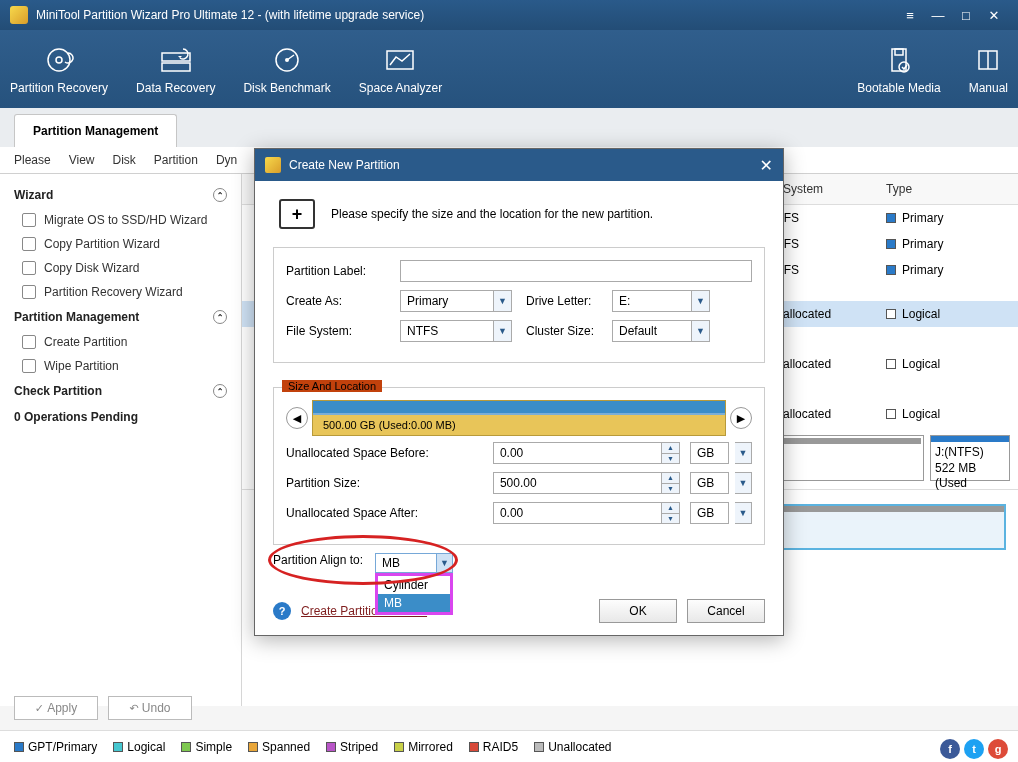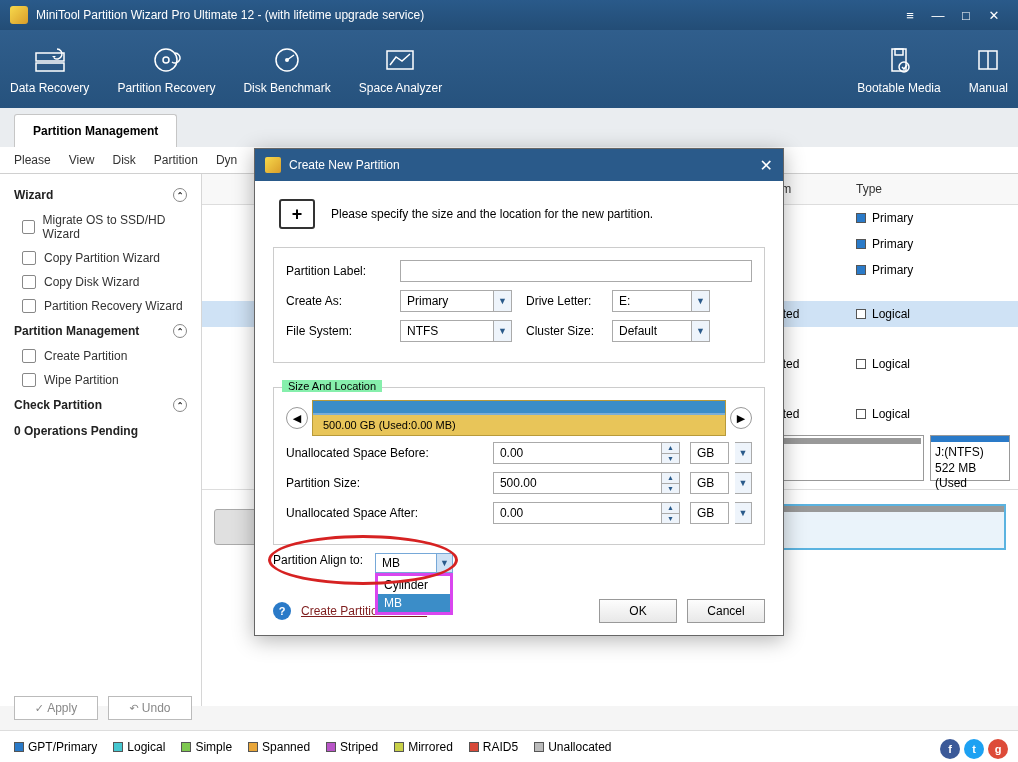--- a/index.html
+++ b/index.html
@@ -9,21 +9,21 @@
 .titlebar .title{flex:1;font-size:12px}
 .titlebar .winbtn{width:28px;text-align:center;color:#fff;font-size:13px}
 .toolbar{height:78px;background:linear-gradient(180deg,#305e8c,#26527d);display:flex;align-items:center;padding:0 10px;gap:28px;color:#fff}
 .toolbar .tbtn{display:flex;flex-direction:column;align-items:center;gap:5px;font-size:11px}
 .toolbar .ticon{width:32px;height:32px;display:flex;align-items:center;justify-content:center}
 .toolbar .spacer{flex:1}
 .tabstrip{background:#eaedf0;padding:6px 0 0 14px;display:flex}
 .maintab{background:#fff;padding:9px 18px;font-weight:600;border:1px solid #c6c6c6;border-bottom:none;border-radius:3px 3px 0 0}
 .menubar{background:#fff;padding:6px 14px;display:flex;gap:18px;color:#333;border-bottom:1px solid #d0d0d0}
 .content{display:flex;background:#fff;height:532px}
-.sidebar{width:202px;border-right:1px solid #d6d6d6;padding:8px 0;overflow:hidden}
+.sidebar{width:242px;border-right:1px solid #d6d6d6;padding:8px 0;overflow:hidden}
 .shead{display:flex;justify-content:space-between;align-items:center;padding:6px 14px;font-weight:600;color:#222}
 .sitem{display:flex;align-items:center;gap:8px;padding:5px 14px 5px 22px;color:#333}
 .sicon{width:14px;height:14px;border:1px solid #888;border-radius:2px;display:inline-block}
 .collapse{width:14px;height:14px;border:1px solid #888;border-radius:50%;display:inline-flex;align-items:center;justify-content:center;font-size:8px}
 .mainarea{flex:1;position:relative;overflow:hidden}
 .gridhead{display:flex;background:#f8f8f8;border-bottom:1px solid #ddd;padding:8px 0}
 .gridhead>div{padding:0 6px;font-weight:400;color:#333}
 .gridrow{display:flex;align-items:center;padding:6px 0}
 .gridrow.sel{background:#cfe2f5}
 .gridrow>div{padding:0 6px}.col4{width:120px}.col5{width:140px;display:flex;align-items:center;gap:6px}
@@ -49,21 +49,21 @@
 .diskpic{width:36px;height:30px;border:2px solid #333;border-radius:3px;display:flex;align-items:center;justify-content:center;font-size:18px;font-weight:bold}
 .mbody{padding:0 18px 14px}
 .fieldset{border:1px solid #ccc;padding:12px;margin-bottom:24px;position:relative}
 .frow{display:flex;align-items:center;margin-bottom:8px;gap:6px}
 .flabel{width:108px}
 .finput{border:1px solid #aaa;height:22px;padding:0 4px;background:#fff}
 .fselect{border:1px solid #aaa;height:22px;display:flex;align-items:center;background:#fff}
 .fselect .arrow{width:18px;text-align:center;border-left:1px solid #aaa;background:#eef4fb;height:100%;display:flex;align-items:center;justify-content:center;color:#2a5a8a;font-size:9px}
 .fselect .val{padding:0 6px;flex:1}
 .sizefield{border:1px solid #ccc;padding:12px;position:relative}
-.sizetitle{position:absolute;top:-8px;left:8px;background:#86efac;padding:0 6px;font-size:11px}
+.sizetitle{position:absolute;top:-8px;left:8px;background:#c2410c;padding:0 6px;font-size:11px}
 .sizebar{display:flex;align-items:center;gap:4px;margin-bottom:6px}
 .sbarrow{width:22px;height:22px;border:1px solid #999;border-radius:50%;display:flex;align-items:center;justify-content:center;font-size:11px;background:#fff}
 .sbar{flex:1;height:36px;background:#e8c559;border:1px solid #b89a3a;position:relative}
 .sbar .topstrip{position:absolute;top:0;left:0;right:0;height:14px;background:#3b8dc8;border-bottom:2px solid #7aaed6}
 .sbar .label{position:absolute;bottom:4px;left:10px;font-size:11px}
 .spin{border:1px solid #aaa;height:22px;width:190px;display:flex}
 .spin input{border:none;flex:1;padding:0 6px;font-size:12px}
 .spinbtns{width:18px;border-left:1px solid #aaa;display:flex;flex-direction:column}
 .spinbtns span{flex:1;display:flex;align-items:center;justify-content:center;font-size:7px;color:#2a5a8a;background:#eef4fb}
 .spinbtns span:first-child{border-bottom:1px solid #aaa}
@@ -93,37 +93,37 @@
   <span class="winbtn">≡</span>
   <span class="winbtn">—</span>
   <span class="winbtn">□</span>
   <span class="winbtn">✕</span>
 </div>
 
 <div class="toolbar">
   <div class="tbtn">
       <span class="ticon">
         <svg width="30" height="26">
+          <circle cx="15" cy="13" r="11" fill="none" stroke="#fff" stroke-width="1.5"></circle>
+          <circle cx="15" cy="13" r="3" fill="none" stroke="#fff" stroke-width="1.5"></circle>
+          <path d="M24 6 a5 5 0 1 1 -3 9" fill="none" stroke="#fff" stroke-width="1.5"></path>
+        </svg>
+      </span>
+      <span>Partition Recovery</span>
+    </div>
+  <div class="tbtn">
+      <span class="ticon">
+        <svg width="30" height="26">
           <rect x="1" y="6" width="28" height="8" fill="none" stroke="#fff" stroke-width="1.5"></rect>
           <rect x="1" y="16" width="28" height="8" fill="none" stroke="#fff" stroke-width="1.5"></rect>
           <path d="M22 2 a5 5 0 1 1 -3 9" fill="none" stroke="#fff" stroke-width="1.5"></path>
           <path d="M19 11 l-2 -2 l4 0 z" fill="#fff"></path>
         </svg>
       </span>
       <span>Data Recovery</span>
-    </div>
-  <div class="tbtn">
-      <span class="ticon">
-        <svg width="30" height="26">
-          <circle cx="15" cy="13" r="11" fill="none" stroke="#fff" stroke-width="1.5"></circle>
-          <circle cx="15" cy="13" r="3" fill="none" stroke="#fff" stroke-width="1.5"></circle>
-          <path d="M24 6 a5 5 0 1 1 -3 9" fill="none" stroke="#fff" stroke-width="1.5"></path>
-        </svg>
-      </span>
-      <span>Partition Recovery</span>
     </div>
   <div class="tbtn">
       <span class="ticon">
         <svg width="30" height="26">
           <circle cx="15" cy="13" r="11" fill="none" stroke="#fff" stroke-width="1.5"></circle>
           <circle cx="15" cy="13" r="2" fill="#fff"></circle>
           <line x1="15" y1="13" x2="22" y2="8" stroke="#fff" stroke-width="1.5"></line>
         </svg>
       </span>
       <span>Disk Benchmark</span>

